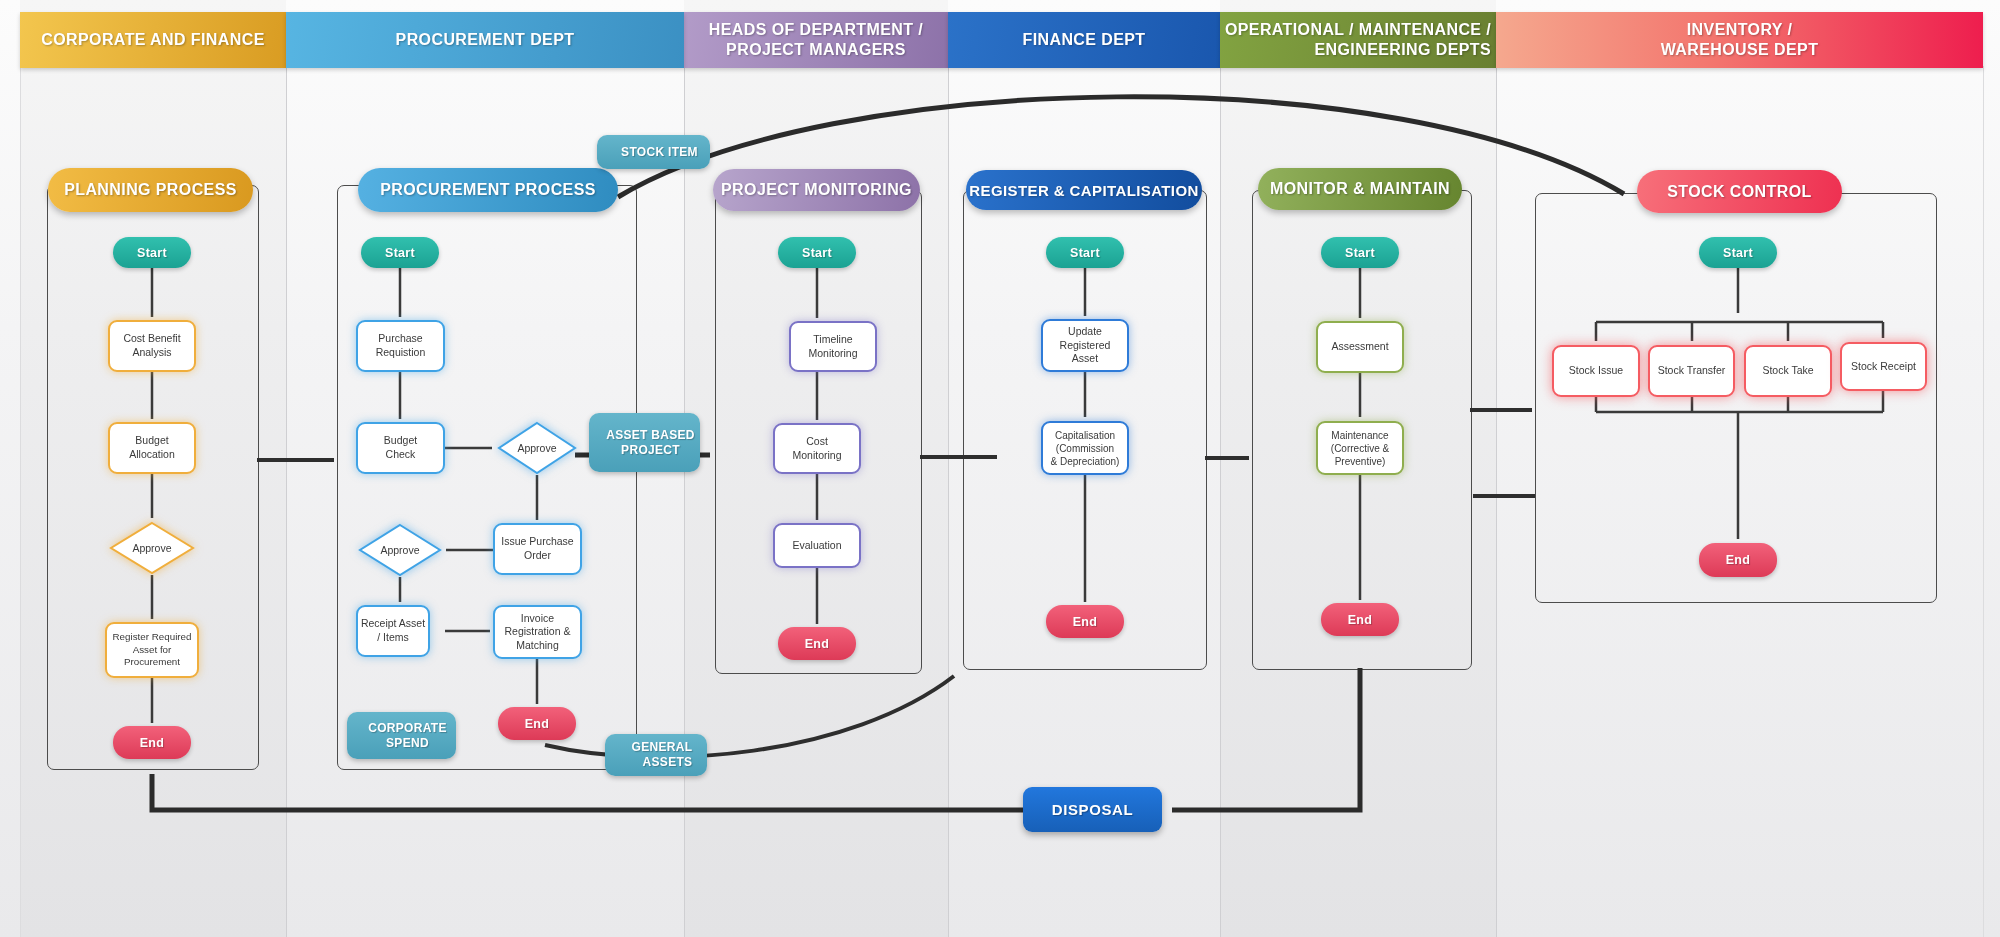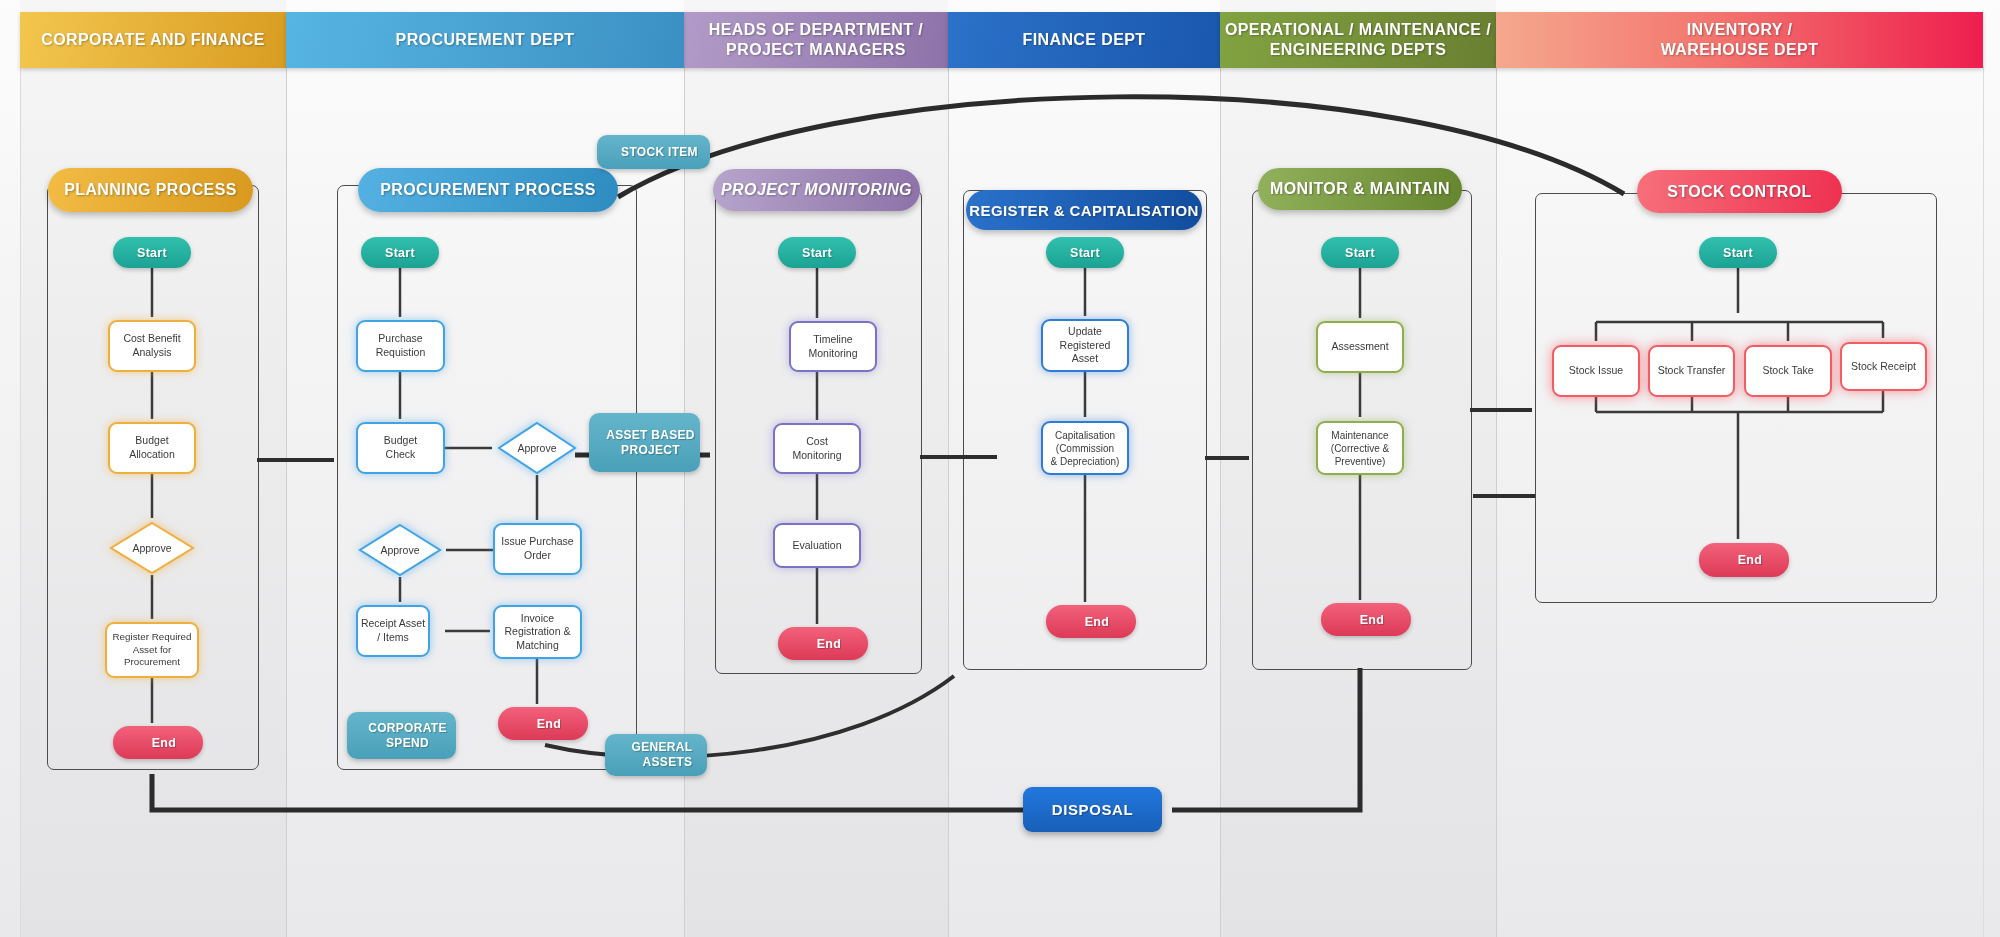--- a/index.html
+++ b/index.html
@@ -13,44 +13,44 @@
   .lane-sep{position:absolute;top:66px;bottom:0;width:1px;background:#cfcfd2;}
 
   
   .hdr{position:absolute;height:56px;display:flex;align-items:center;justify-content:center;
     color:#fff;font-weight:bold;font-size:16px;letter-spacing:.4px;text-align:center;line-height:1.25;
     text-shadow:1px 1px 2px rgba(0,0,0,.28);box-shadow:0 2px 4px rgba(0,0,0,.18);}
   .g-h1{background:linear-gradient(100deg,#f3c64e,#d99c22);}
   .g-h2{background:linear-gradient(100deg,#57b5e2,#3b90c3);}
   .g-h3{background:linear-gradient(100deg,#b29bc8,#8d72a9);}
   .g-h4{background:linear-gradient(100deg,#2b72c8,#1a57ae);}
-  .g-h5{background:linear-gradient(100deg,#82a341,#697f31);}
+  .g-h5{background:linear-gradient(100deg,#82a341,#697f31);text-align:right;}
   .g-h6{background:linear-gradient(90deg,#f5a88e,#f3756e 45%,#ee1e4e);}
 
   
   .grp{position:absolute;border:1.6px solid #4c4c4c;border-radius:7px;background:transparent;}
 
   
   .ptitle{position:absolute;display:flex;align-items:center;justify-content:center;border-radius:22px;
     color:#fff;font-weight:bold;font-size:16px;letter-spacing:.4px;text-align:center;
     text-shadow:1px 1px 2px rgba(0,0,0,.3);box-shadow:0 3px 6px rgba(0,0,0,.25);z-index:4;}
-  .ptitle.sm{font-size:15px;margin-top:20px;}
+  .ptitle.sm{font-size:15px;}
   .g-gold{background:linear-gradient(100deg,#f2bc45,#d9991f);}
   .g-blu {background:linear-gradient(100deg,#55b1e2,#2f8cc0);}
   .g-pur {background:linear-gradient(100deg,#b7a5cc,#8d72a8);}
   .g-fin {background:linear-gradient(100deg,#2a72cc,#124d9e);}
   .g-grn {background:linear-gradient(100deg,#92b15c,#66852f);}
   .g-red {background:linear-gradient(100deg,#f7707a,#ee3051);}
 
   
   .pill{position:absolute;width:78px;height:31px;border-radius:16px;display:flex;align-items:center;justify-content:center;
     color:#fff;font-weight:bold;font-size:12.5px;letter-spacing:.3px;z-index:4;
     text-shadow:1px 1px 1px rgba(0,0,0,.25);box-shadow:0 2px 4px rgba(0,0,0,.22);}
   .start{background:linear-gradient(180deg,#31c0ae,#1ba293);}
-  .end{background:linear-gradient(180deg,#f2617a,#dd3a57);padding-left:12px;}
+  .end{background:linear-gradient(180deg,#f2617a,#dd3a57);}
 
   
   .box{position:absolute;background:#fff;border-radius:9px;display:flex;align-items:center;justify-content:center;
     font-size:10.5px;line-height:1.3;color:#3a3a3a;text-align:center;z-index:4;padding:2px;box-sizing:border-box;}
   .b-gold{border:2px solid #f0ae3c;box-shadow:0 0 9px rgba(240,174,60,.55);}
   .b-blu {border:2px solid #3fa3e6;box-shadow:0 0 9px rgba(63,163,230,.5);}
   .b-pur {border:2px solid #7a72c6;box-shadow:0 0 9px rgba(122,114,198,.45);}
   .b-fin {border:2px solid #2e7bd8;box-shadow:0 0 9px rgba(46,123,216,.5);}
   .b-grn {border:2px solid #8fae4e;box-shadow:0 0 9px rgba(143,174,78,.5);}
   .b-red {border:2px solid #f55c62;box-shadow:0 0 12px rgba(245,92,98,.65);}
@@ -223,21 +223,21 @@
   </div>
   <div class="box b-blu ml" style="left:356px;top:605px;width:74px;height:52px;">Receipt Asset
 / Items</div>
   <div class="box b-blu ml" style="left:493px;top:605px;width:89px;height:54px;">Invoice
 Registration &amp;
 Matching</div>
   <div class="pill end" style="left:498px;top:707px;height:33px;">End</div>
   <div class="tag ml" style="left:347px;top:712px;width:97px;height:47px;">CORPORATE
 SPEND</div>
 
-  <div class="ptitle g-pur" style="left:713px;top:169px;width:207px;height:42px;font-style:italic;">PROJECT MONITORING</div>
+  <div class="ptitle g-pur" style="left:713px;top:169px;width:207px;height:42px;">PROJECT MONITORING</div>
   <div class="pill start" style="left:778px;top:237px;">Start</div>
   <div class="box b-pur ml" style="left:773px;top:321px;width:88px;height:51px;margin-left:16px;">Timeline
 Monitoring</div>
   <div class="box b-pur ml" style="left:773px;top:423px;width:88px;height:51px;">Cost
 Monitoring</div>
   <div class="box b-pur" style="left:773px;top:523px;width:88px;height:45px;">Evaluation</div>
   <div class="pill end" style="left:778px;top:627px;height:33px;">End</div>
 
   <div class="ptitle g-fin sm" style="left:966px;top:170px;width:236px;height:40px;">REGISTER &amp; CAPITALISATION</div>
   <div class="pill start" style="left:1046px;top:237px;">Start</div>

